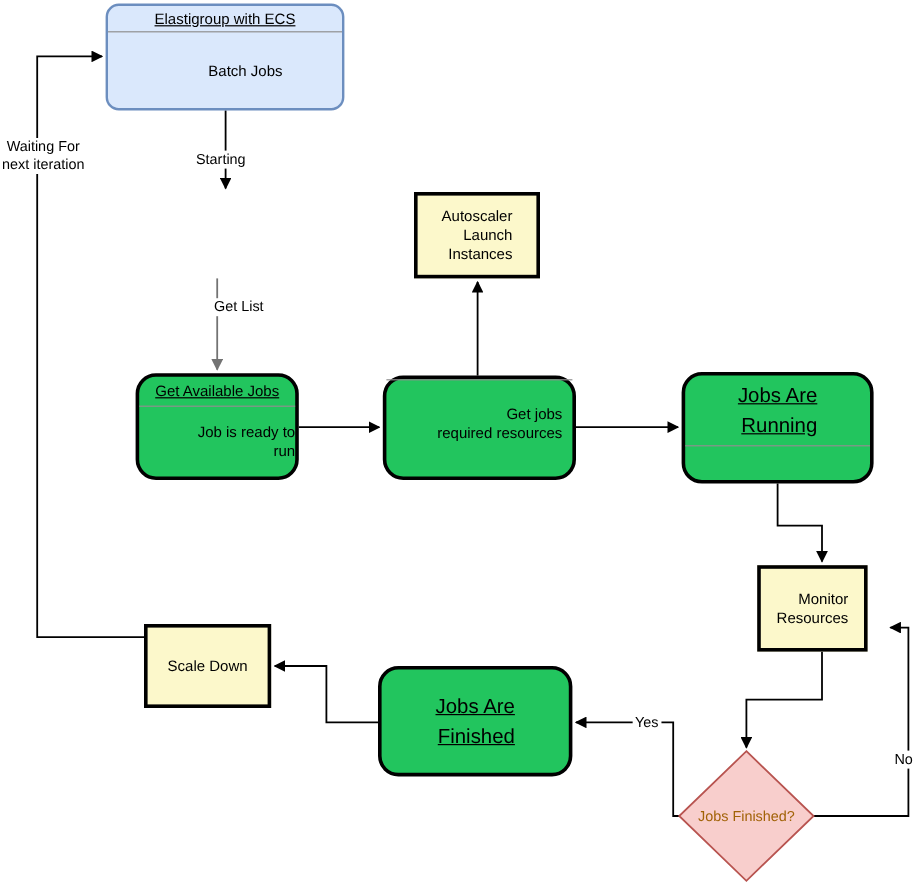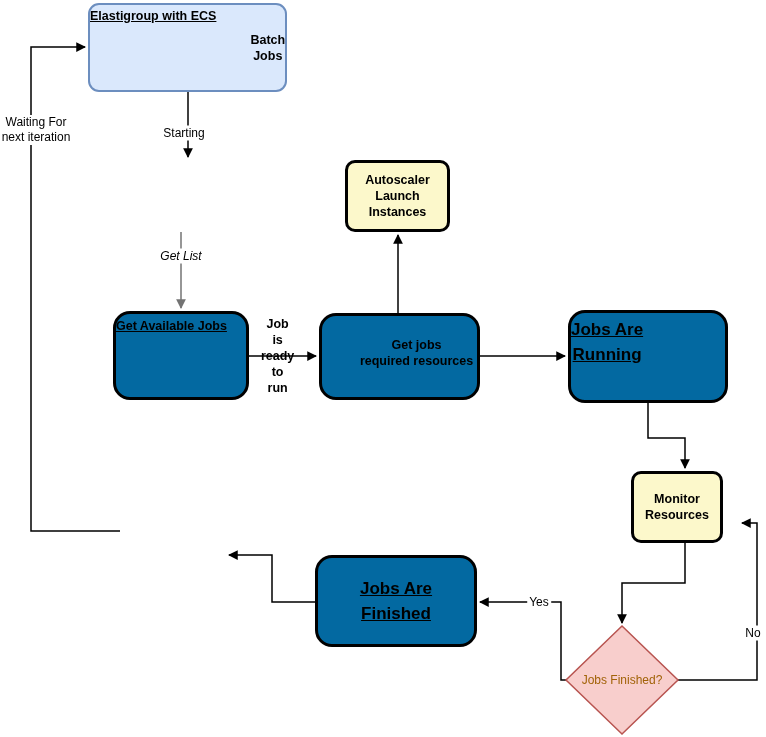--- a/index.html
+++ b/index.html
@@ -1,25 +1,25 @@
 <!DOCTYPE html>
 <html><head>
 <meta charset="utf-8">
 <style>
   html,body{margin:0;padding:0;background:#ffffff;}
   body{font-family:"Liberation Sans","DejaVu Sans",sans-serif;}
   .canvas{position:relative;width:766px;height:737px;background:#ffffff;overflow:hidden;}
   svg.edges{position:absolute;left:0;top:0;width:766px;height:737px;}
 
-  .node{position:absolute;box-sizing:border-box;display:flex;
-        text-align:center;color:#000;font-weight:bold;font-size:12.5px;line-height:16px;}
-  .fill-center{align-items:center;justify-content:center;white-space:pre-line;border-radius:10px;}
+  .node{position:absolute;box-sizing:border-box;display:flex;flex-direction:column;
+        text-align:right;color:#000;font-weight:normal;font-size:12.5px;line-height:16px;}
+  .fill-center{align-items:center;justify-content:center;white-space:pre-line;}
 
   .blue{background:#dae8fc;border:2.5px solid #6c8ebf;border-radius:11px;}
-  .green{background:#0369a1;border:3px solid #000;border-radius:17px;}
+  .green{background:#22c55e;border:3px solid #000;border-radius:17px;}
   .yellow{background:#fcf8cb;border:3px solid #000;}
 
   .hdr{display:flex;align-items:center;justify-content:center;
        text-decoration:underline;white-space:pre;}
   .sep{height:1px;background:#8f8f8f;flex:none;}
   .bod{flex:1;display:flex;align-items:center;justify-content:center;white-space:pre-line;padding-left:34px;}
 
   .big{font-size:17px;line-height:25px;}
 
   
@@ -39,21 +39,21 @@
   .n-jobs-finished .hdr{flex:1;white-space:pre-line;}
   .n-scale-down{left:120px;top:520px;width:106px;height:70px;}
 
   .diamond-label{position:absolute;left:622px;top:680px;transform:translate(-50%,-50%);
        font-size:12px;font-weight:normal;white-space:pre;color:#a16207;}
 
   .lbl{position:absolute;transform:translate(-50%,-50%);background:#ffffff;
        padding:0 2px;font-size:12px;line-height:15px;color:#000;
        white-space:pre-line;text-align:center;font-weight:normal;}
   .lbl-starting{left:184px;top:133px;}
-  .lbl-get-list{left:181px;top:256px;font-style:italic;}
+  .lbl-get-list{left:199px;top:256px;}
   .lbl-yes{left:539px;top:602px;}
   .lbl-no{left:753px;top:633px;}
   .lbl-waiting{left:36px;top:130px;}
 </style>
 </head>
 <body>
 
 <div class="canvas">
 
   <svg class="edges" viewBox="0 0 766 737">
@@ -118,20 +118,23 @@
   <div class="node yellow fill-center n-monitor">
     <span>Monitor
 Resources</span>
   </div>
 
   <div class="node green big n-jobs-finished">
     <div class="hdr">Jobs Are
 Finished</div>
   </div>
 
+  <div class="node yellow fill-center n-scale-down">
+    <span>Scale Down</span>
+  </div>
 
   <div class="diamond-label">Jobs Finished?</div>
 
   <div class="lbl lbl-starting">Starting</div>
   <div class="lbl lbl-get-list">Get List</div>
   <div class="lbl lbl-yes">Yes</div>
   <div class="lbl lbl-no">No</div>
   <div class="lbl lbl-waiting">Waiting For
 next iteration</div>
 

